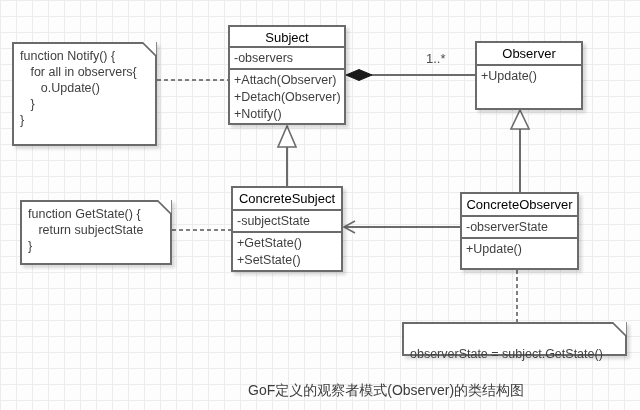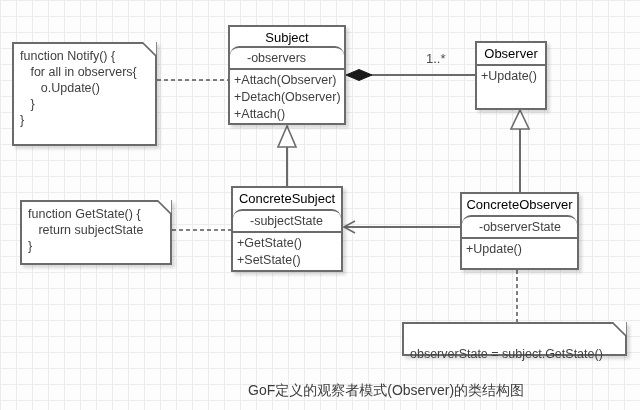--- a/index.html
+++ b/index.html
@@ -17,21 +17,21 @@
     position:absolute; background:#ffffff; border:2px solid #6b6b6b;
     box-shadow:3px 3px 3px rgba(0,0,0,0.14);
     display:flex; flex-direction:column;
   }
   .uml-title {
     height:21px; line-height:21px; text-align:center;
     font-size:13px; font-weight:normal; color:#000000;
     white-space:nowrap; overflow:hidden;
   }
   .uml-section { border-top:2px solid #6b6b6b; color:#3f3f3f; font-size:12.5px; }
-  .uml-attrs { height:22px; line-height:20px; padding:0 17px; white-space:nowrap;border-radius:9px; }
+  .uml-attrs { height:22px; line-height:20px; padding:0 4px; white-space:nowrap; }
   .uml-methods { flex:1; padding:2px 4px 0 4px; line-height:17px; white-space:nowrap; }
   .note {
     position:absolute; background:#ffffff; border:2px solid #6b6b6b;
     box-shadow:3px 3px 3px rgba(0,0,0,0.14);
     font-size:12.5px; color:#3f3f3f; line-height:16px; padding:4px 6px;
   }
   .note-line { white-space:pre; }
   .fold { position:absolute; top:-2px; right:-2px; width:15px; height:15px; }
   .multiplicity {
     position:absolute; left:426px; top:51px; font-size:13px; color:#4d4d4d;
@@ -66,25 +66,25 @@
   </svg>
 
   <div class="uml-class" style="left:228px; top:25px; width:118px; height:100px;">
     <div class="uml-title">Subject</div>
     <div class="uml-section uml-attrs">
       <div class="note-line">-observers</div>
     </div>
     <div class="uml-section uml-methods">
       <div>+Attach(Observer)</div>
       <div>+Detach(Observer)</div>
-      <div>+Attach()</div>
+      <div>+Notify()</div>
     </div>
   </div>
 
-  <div class="uml-class" style="left:475px; top:41px; width:72px; height:69px;">
+  <div class="uml-class" style="left:475px; top:41px; width:108px; height:69px;">
     <div class="uml-title">Observer</div>
     <div class="uml-section uml-methods">
       <div>+Update()</div>
     </div>
   </div>
 
   <div class="uml-class" style="left:231px; top:186px; width:112px; height:86px;">
     <div class="uml-title">ConcreteSubject</div>
     <div class="uml-section uml-attrs">
       <div>-subjectState</div>

